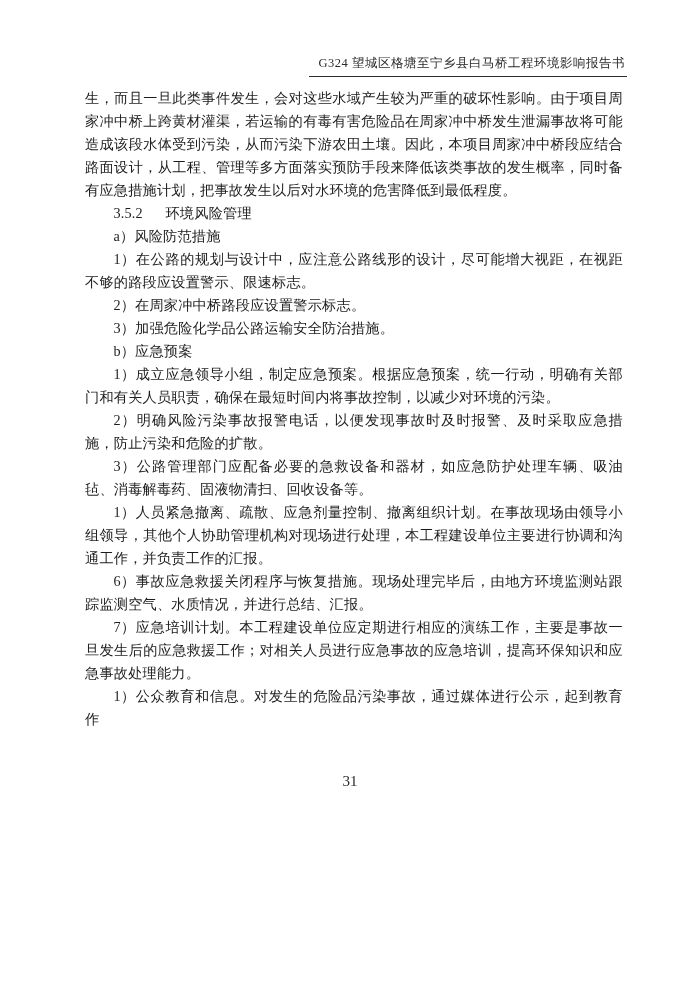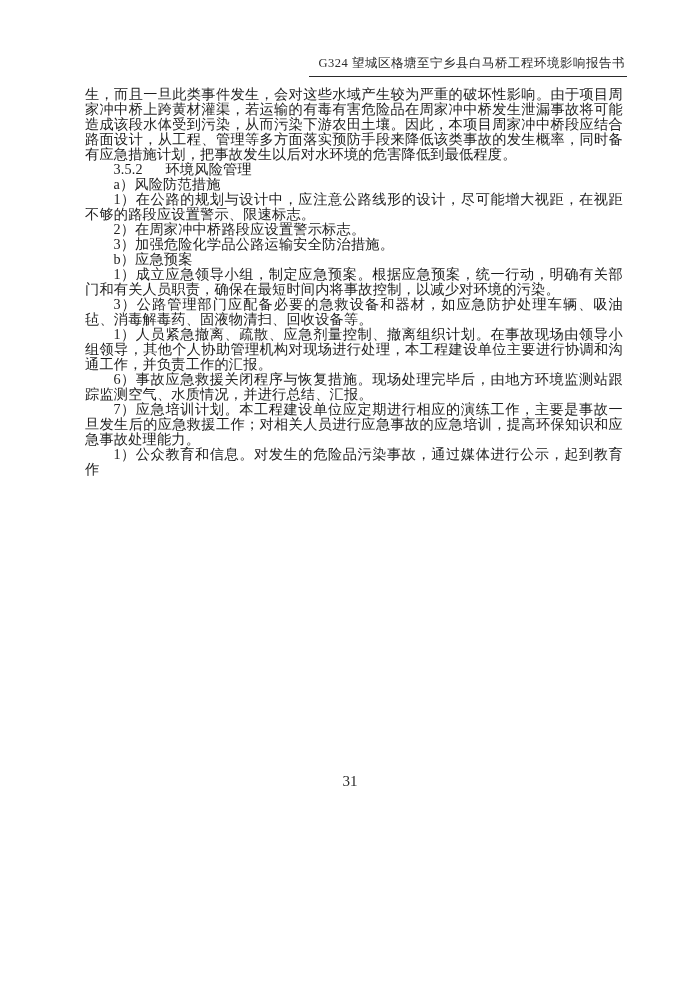--- a/index.html
+++ b/index.html
@@ -30,21 +30,21 @@
     color: #2a2a2a;
     border-bottom: 1.5px solid #2a2a2a;
     padding: 0 2px 4px 10px;
   }
   .body {
     position: absolute;
     top: 87px;
     left: 85px;
     width: 538px;
     font-size: 14.2px;
-    line-height: 15px;
+    line-height: 23px;
     text-align: justify;
     text-justify: inter-ideograph;
     letter-spacing: 0.2px;
   }
   .body p {
     margin: 0;
     padding: 0;
     text-indent: 2em;
   }
   .body p.no-indent {
@@ -81,20 +81,21 @@
     <p class="section-heading">
       <span class="num">3.5.2</span><span>环境风险管理</span>
     </p>
 
     <p>a）风险防范措施</p>
     <p>1）在公路的规划与设计中，应注意公路线形的设计，尽可能增大视距，在视距不够的路段应设置警示、限速标志。</p>
     <p>2）在周家冲中桥路段应设置警示标志。</p>
     <p>3）加强危险化学品公路运输安全防治措施。</p>
     <p>b）应急预案</p>
     <p>1）成立应急领导小组，制定应急预案。根据应急预案，统一行动，明确有关部门和有关人员职责，确保在最短时间内将事故控制，以减少对环境的污染。</p>
+    <p>2）明确风险污染事故报警电话，以便发现事故时及时报警、及时采取应急措施，防止污染和危险的扩散。</p>
     <p>3）公路管理部门应配备必要的急救设备和器材，如应急防护处理车辆、吸油毡、消毒解毒药、固液物清扫、回收设备等。</p>
     <p>1）人员紧急撤离、疏散、应急剂量控制、撤离组织计划。在事故现场由领导小组领导，其他个人协助管理机构对现场进行处理，本工程建设单位主要进行协调和沟通工作，并负责工作的汇报。</p>
     <p>6）事故应急救援关闭程序与恢复措施。现场处理完毕后，由地方环境监测站跟踪监测空气、水质情况，并进行总结、汇报。</p>
     <p>7）应急培训计划。本工程建设单位应定期进行相应的演练工作，主要是事故一旦发生后的应急救援工作；对相关人员进行应急事故的应急培训，提高环保知识和应急事故处理能力。</p>
     <p>1）公众教育和信息。对发生的危险品污染事故，通过媒体进行公示，起到教育作</p>
   </div>
 
   <div class="page-number">31</div>
 
 </div>

